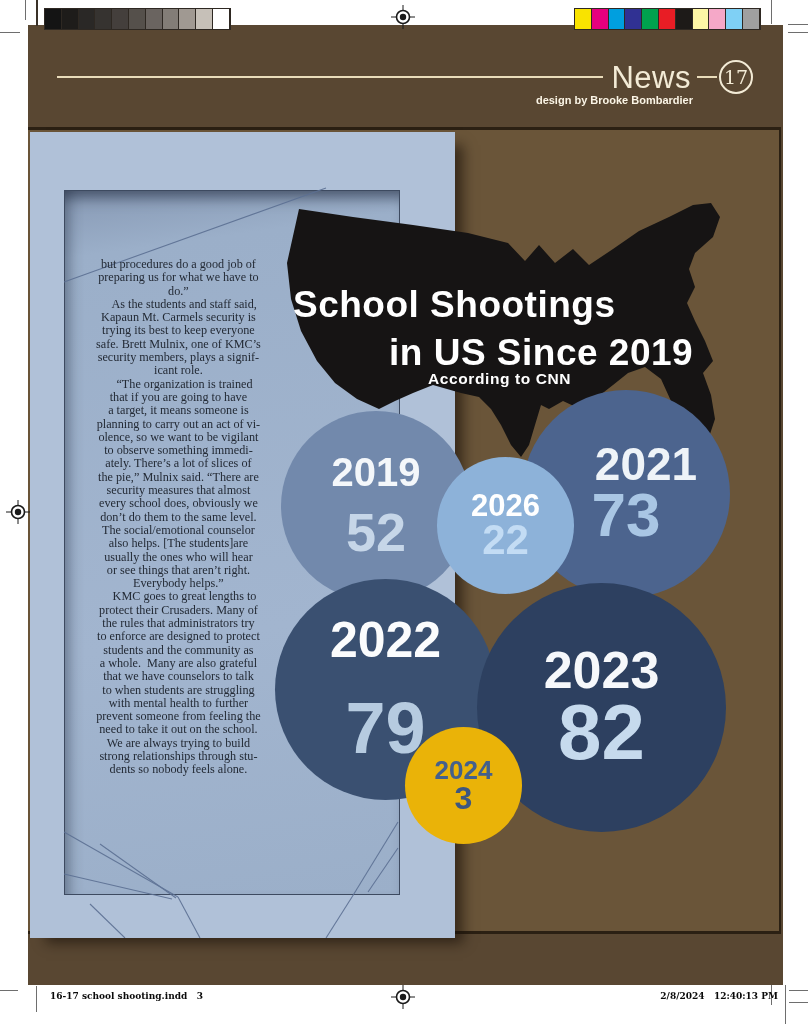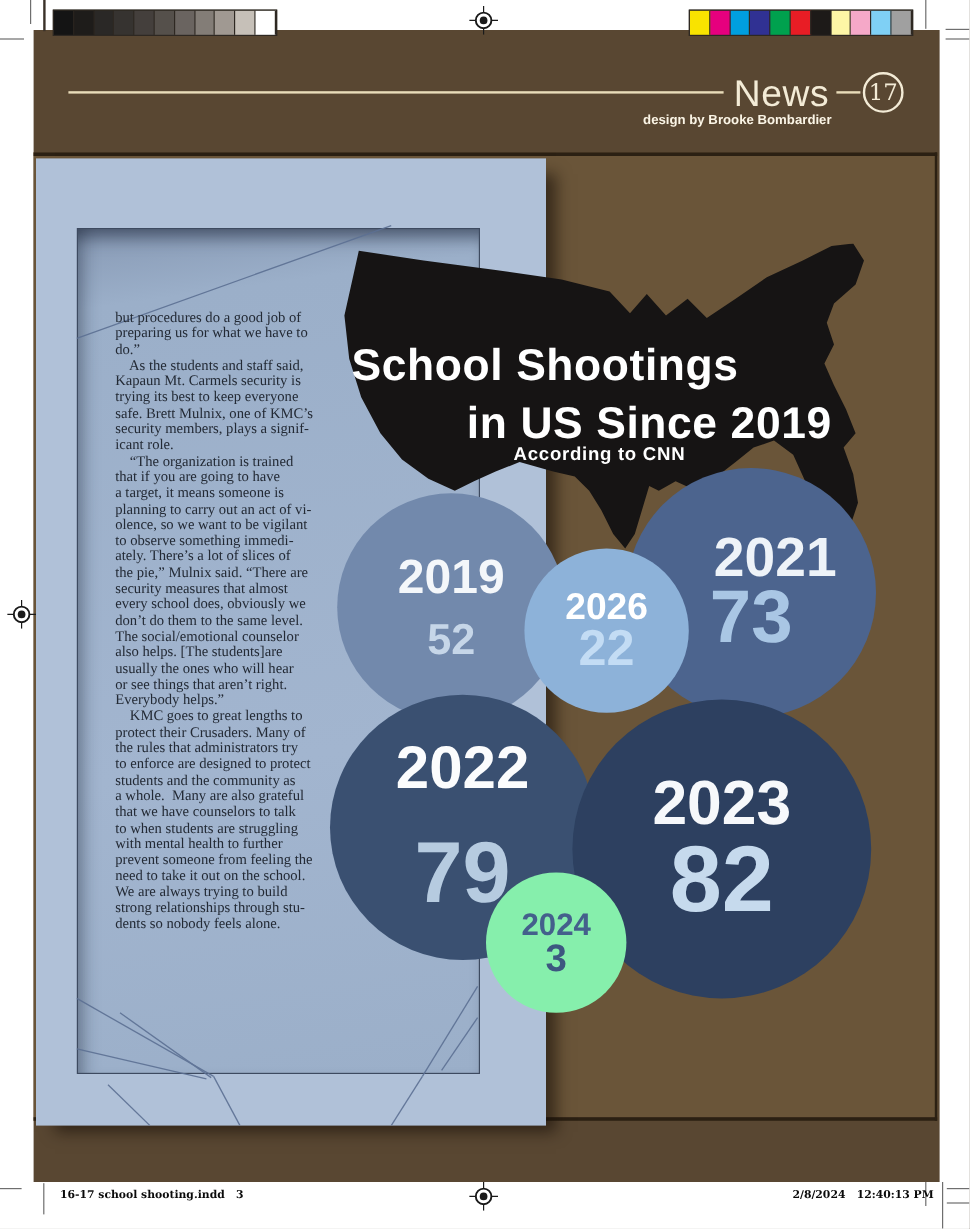--- a/index.html
+++ b/index.html
@@ -36,36 +36,36 @@
   .panel{position:absolute;left:30px;top:132px;width:425px;height:806px;z-index:2;
          box-shadow:12px 9px 12px -4px rgba(22,14,6,.6);}
   .panel-inner{position:absolute;left:34px;top:58px;width:334px;height:703px;
          border:1px solid #3d4a60;
          background:linear-gradient(172deg,#8799b4 0%,#9bafc9 9%,#a2b5cf 62%,#9bafc9 100%);
          box-shadow:inset 0 15px 13px -8px rgba(23,33,53,.55), inset 15px 0 13px -10px rgba(23,33,53,.35);}
   .cracks{position:absolute;left:0;top:0;z-index:2;}
   .article{position:absolute;left:66px;top:126px;z-index:3;
            font-family:"Liberation Serif",serif;font-size:12.2px;line-height:13.3px;
            color:#232a35;white-space:pre;}
-  .t-line{white-space:pre;}
+  .t-line{white-space:pre;text-align:center;}
 
   
   .usmap{position:absolute;left:283px;top:203px;z-index:4;}
   .ig-title{position:absolute;z-index:5;font-weight:bold;line-height:1;}
   .ig-t1{left:293px;top:286px;font-size:37px;letter-spacing:.5px;}
   .ig-t2{left:389px;top:334px;font-size:37px;letter-spacing:.5px;}
   .ig-t3{left:428px;top:371px;font-size:15.5px;letter-spacing:.6px;}
 
   .bubble{position:absolute;border-radius:50%;display:flex;flex-direction:column;
           align-items:center;justify-content:center;font-weight:bold;line-height:.95;
           text-align:center;}
   .bubble .yr{display:block;}
   .bubble .val{display:block;}
   .c2019{left:281px;top:411px;width:190px;height:190px;z-index:6;}
-  .c2019 .yr{font-size:40px;} .c2019 .val{font-size:36px;margin-top:16px;}
+  .c2019 .yr{font-size:40px;} .c2019 .val{font-size:54px;margin-top:16px;}
   .c2021{left:522px;top:390px;width:208px;height:208px;z-index:6;}
   .c2021 .yr{font-size:46px;} .c2021 .val{font-size:62px;}
   .c2022{left:275px;top:579px;width:221px;height:221px;z-index:7;gap:29px;}
   .c2022 .yr{font-size:50px;} .c2022 .val{font-size:72px;}
   .c2023{left:477px;top:583px;width:249px;height:249px;z-index:8;}
   .c2023 .yr{font-size:52px;} .c2023 .val{font-size:78px;}
   .c2020{left:437px;top:457px;width:137px;height:137px;z-index:9;}
   .c2020 .yr{font-size:31px;} .c2020 .val{font-size:42px;}
   .c2024{left:405px;top:727px;width:117px;height:117px;z-index:10;}
   .c2024 .yr{font-size:26px;} .c2024 .val{font-size:32px;}
@@ -193,21 +193,21 @@
     <span class="val" style="color: rgb(182, 203, 224);">79</span>
   </div>
   <div class="bubble c2023" style="background: rgb(45, 64, 96);">
     <span class="yr" style="color: rgb(246, 248, 251);">2023</span>
     <span class="val" style="color: rgb(198, 218, 237);">82</span>
   </div>
   <div class="bubble c2020" style="background: rgb(141, 178, 217);">
     <span class="yr" style="color: rgb(255, 255, 255);">2026</span>
     <span class="val" style="color: rgb(195, 220, 244);">22</span>
   </div>
-  <div class="bubble c2024" style="background: #86efac;">
+  <div class="bubble c2024" style="background: #eab308;">
     <span class="yr" style="color: rgb(68, 96, 140);">2024</span>
     <span class="val" style="color: rgb(61, 87, 128);">3</span>
   </div>
 
   <div class="slug" style="left:50px;top:991px;">16-17 school shooting.indd   3</div>
   <div class="slug" style="right:30px;top:991px;text-align:right;">2/8/2024   12:40:13 PM</div>
 
 </div>
 
 </body></html>

